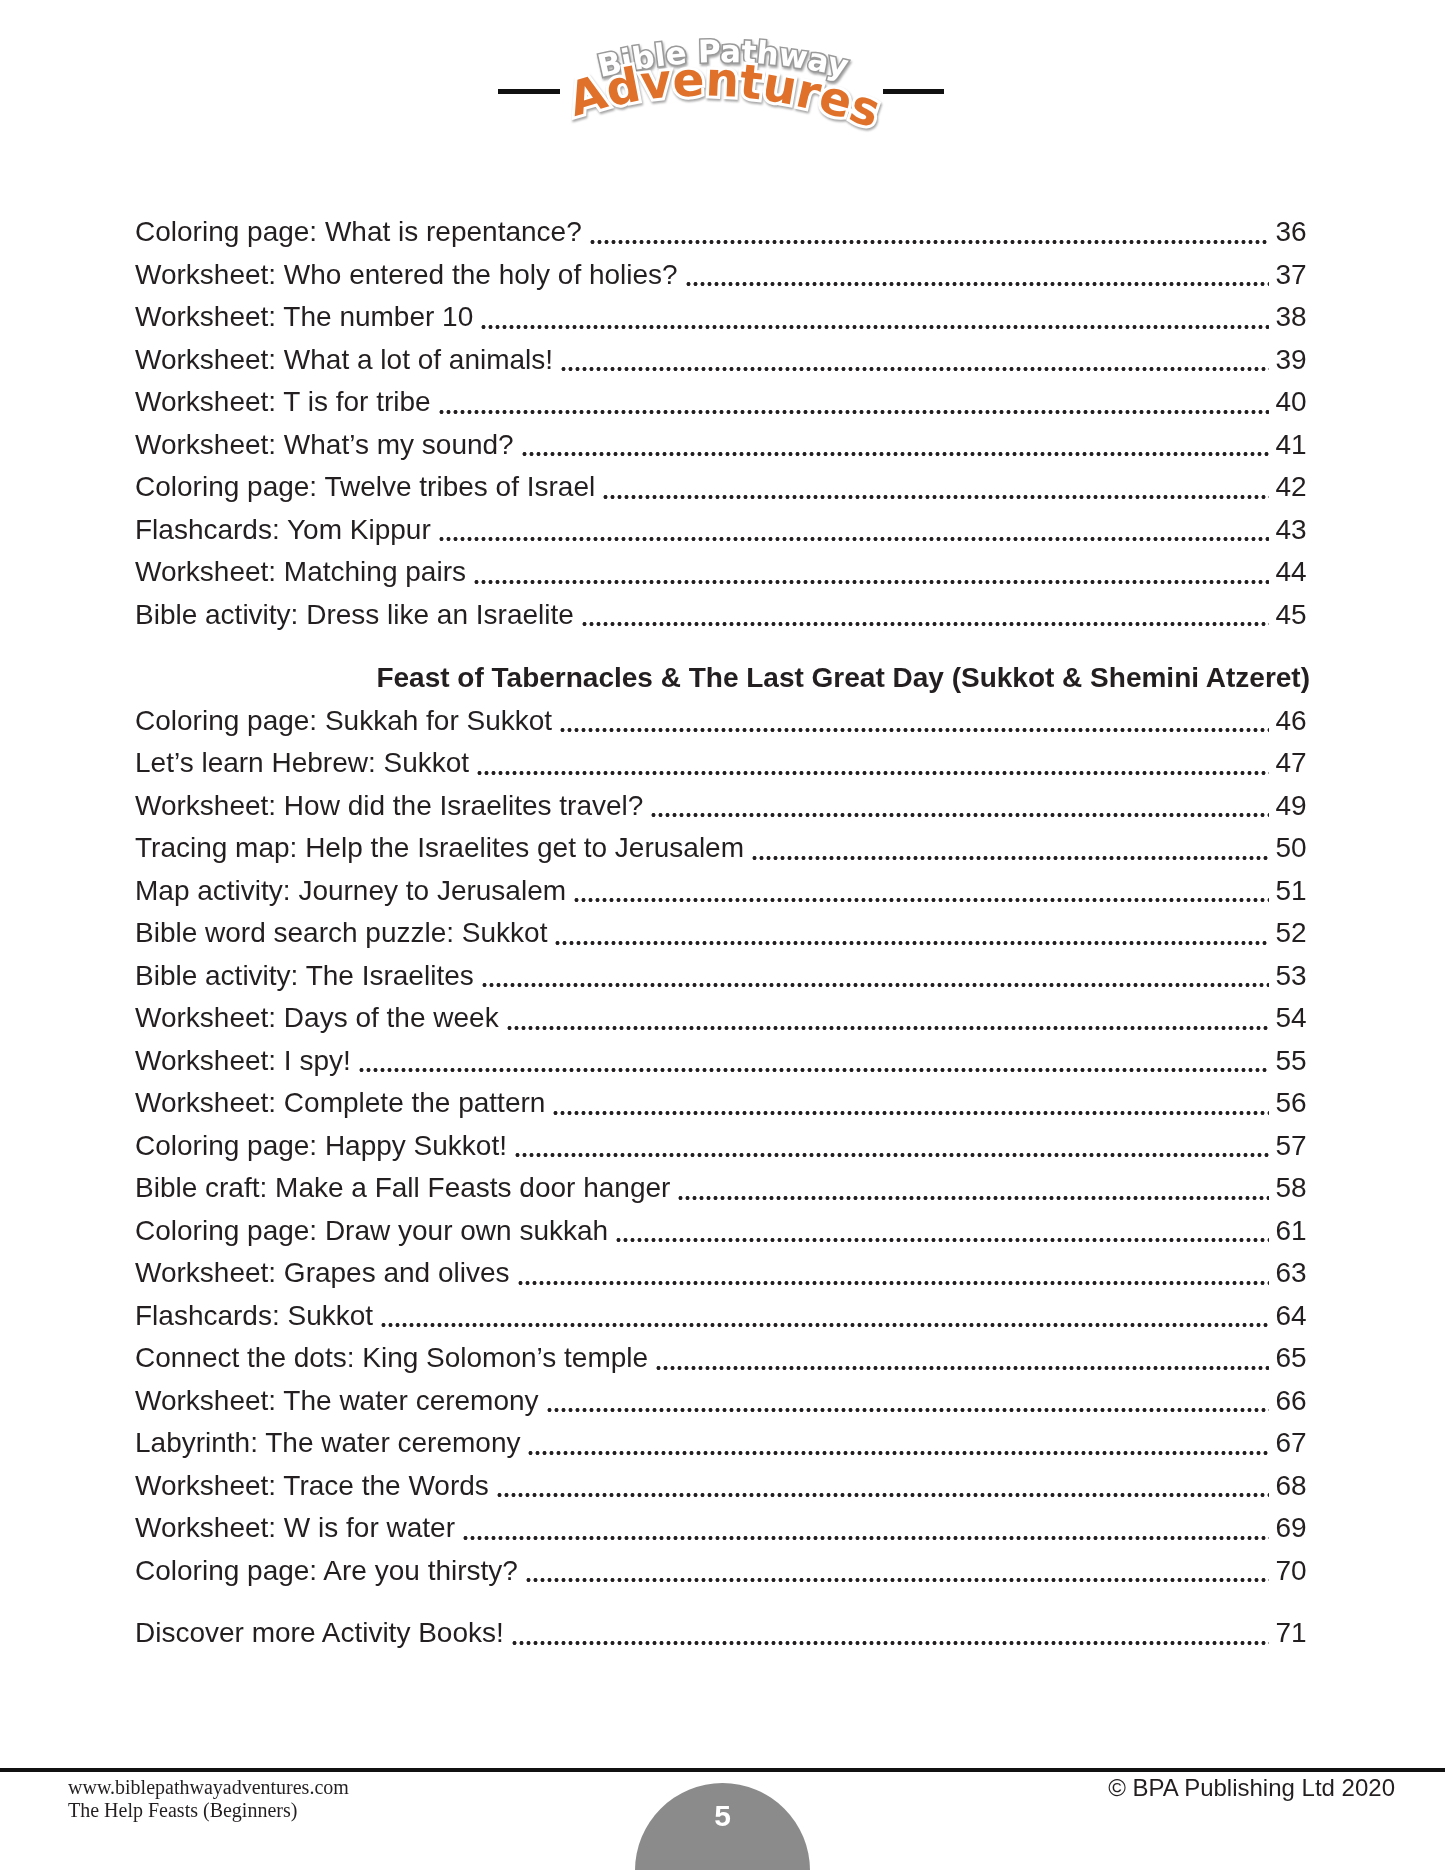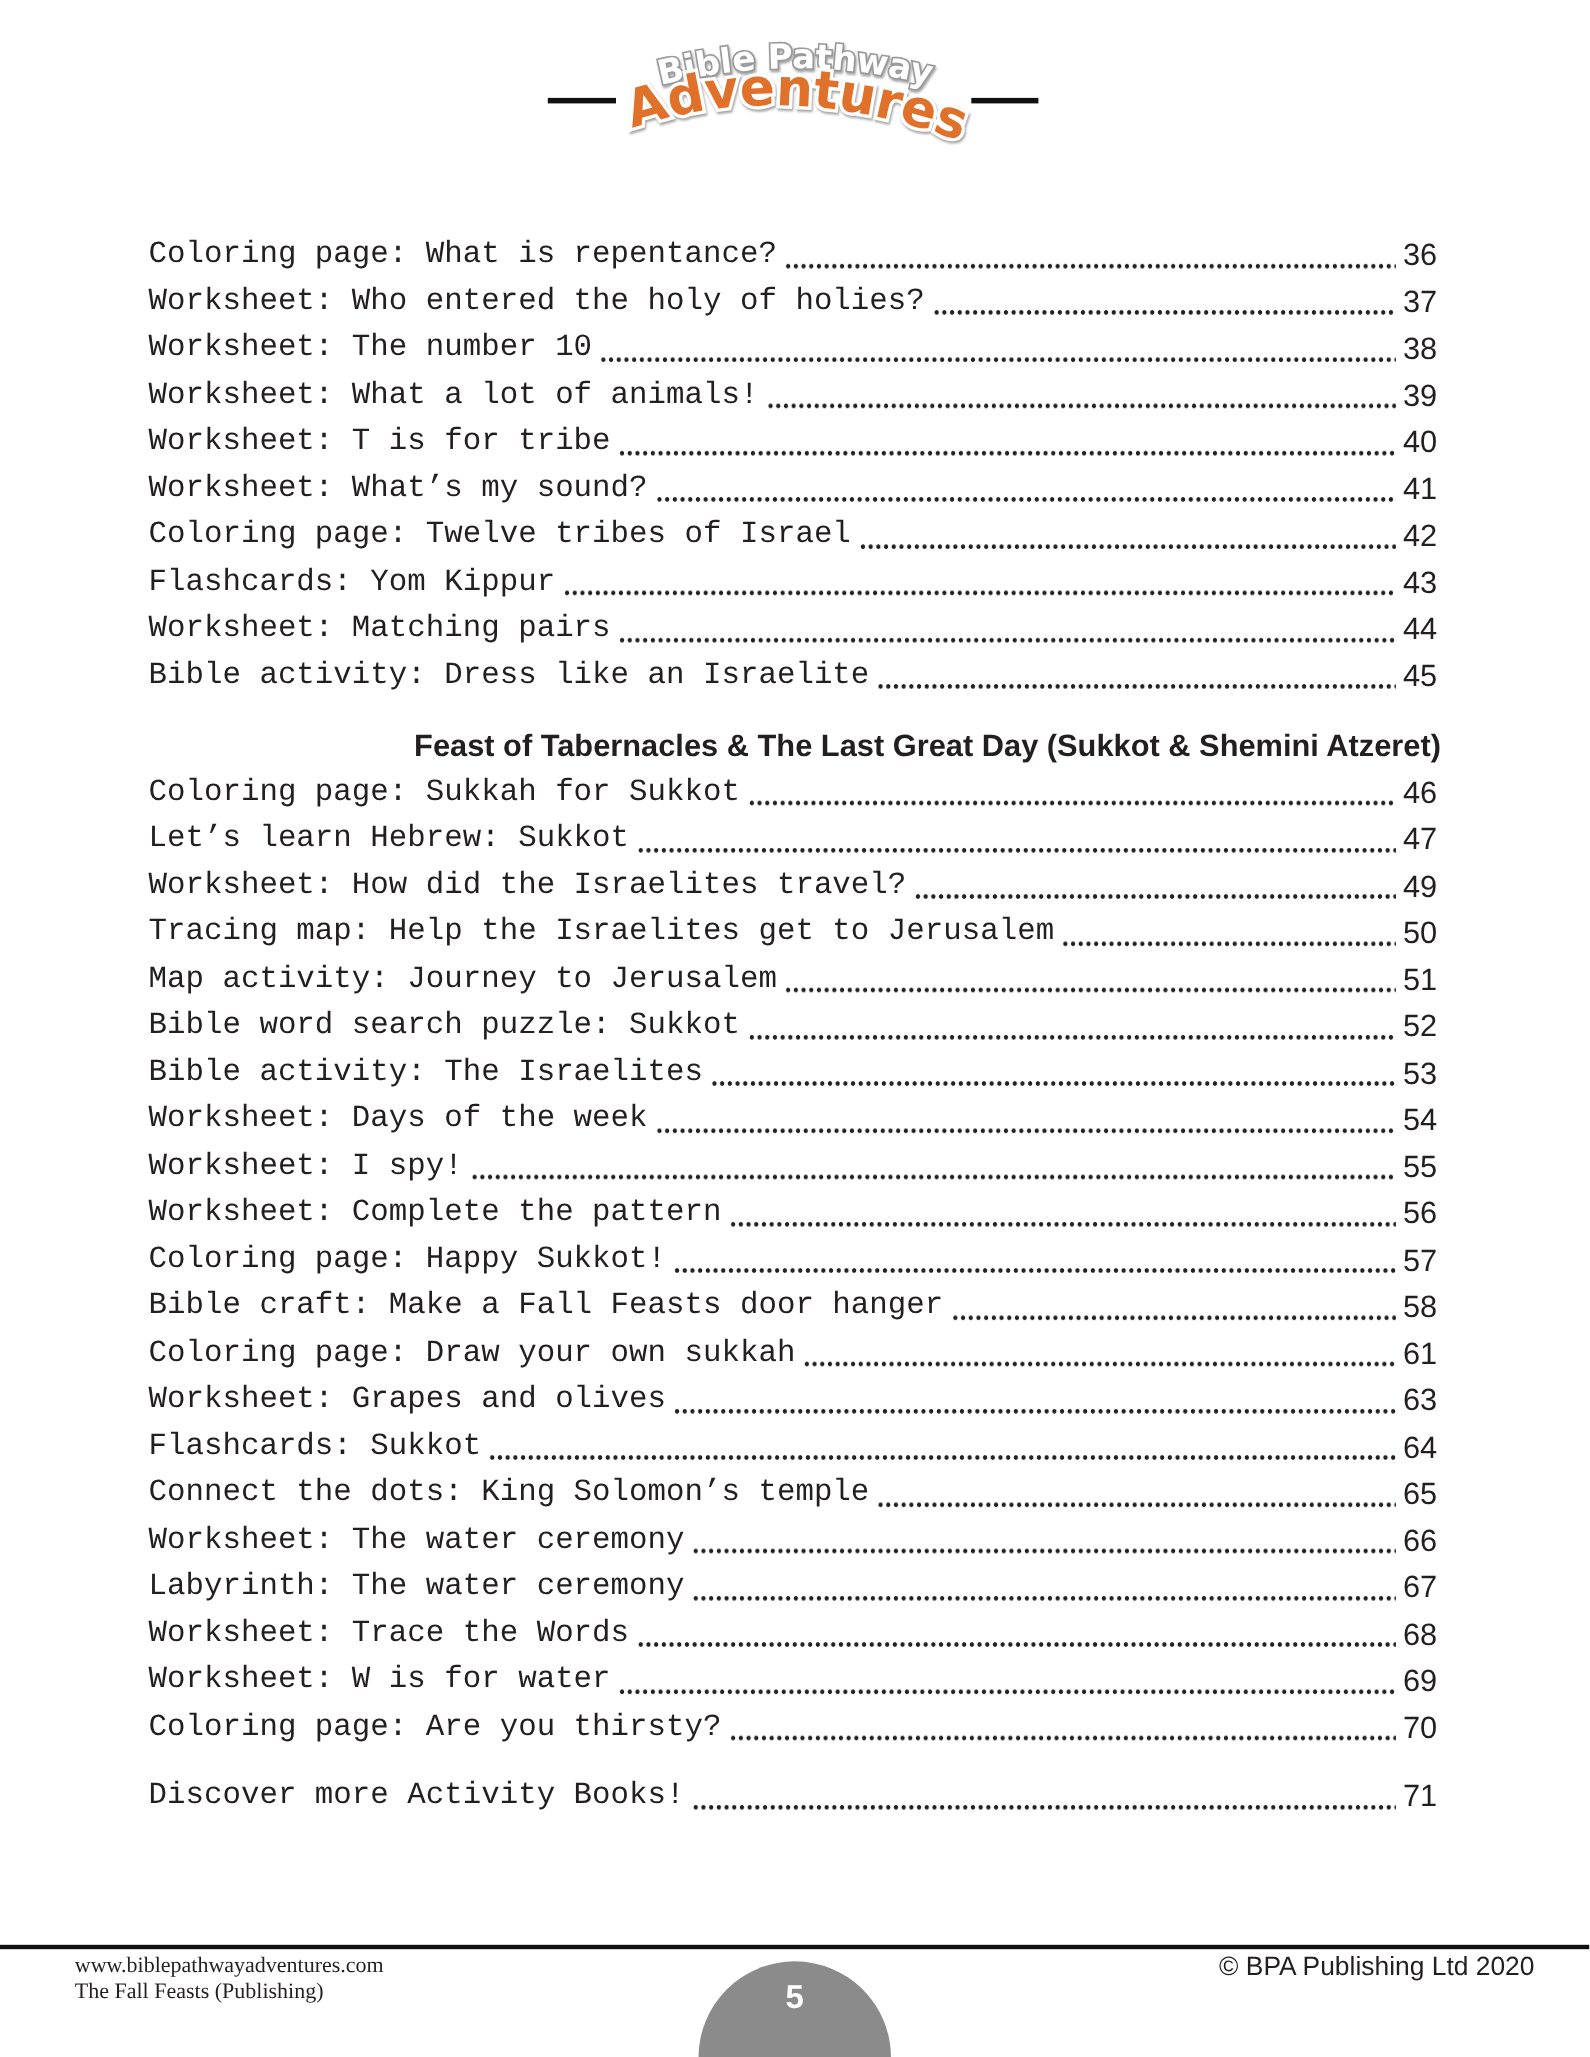--- a/index.html
+++ b/index.html
@@ -39,21 +39,21 @@
 
   
   #toc{
     position:absolute;left:135px;top:211px;width:1175px;
     font-size:28px;
   }
   .toc-row{
     display:flex;height:42.5px;
   }
   .toc-title{
-    white-space:nowrap;line-height:42.5px;font-family:Liberation Mono, monospace;
+    white-space:nowrap;line-height:42.5px;
   }
   .dot-leader{
     flex:1 1 auto;
     margin:0 3px 0 7px;
     background-image:radial-gradient(circle, #231f20 1.7px, transparent 2.3px);
     background-size:7px 6px;
     background-repeat:repeat-x;
     background-position:left bottom 9px;
   }
   .toc-page{
@@ -280,19 +280,19 @@
         <span class="dot-leader"></span>
         <span class="toc-page">71</span>
       </div>
     </section>
   </main>
 
 <footer>
   <div class="footer-line"></div>
   <div class="footer-left">
     <div>www.biblepathwayadventures.com</div>
-    <div>The Fall Feasts (Publishing)</div>
+    <div>The Help Feasts (Beginners)</div>
   </div>
   <div class="footer-right">© BPA Publishing Ltd 2020</div>
   <div class="page-circle" style="background: rgb(139, 139, 139);">
     <div class="page-circle-number">5</div>
   </div>
 </footer>
 
 </body></html>

